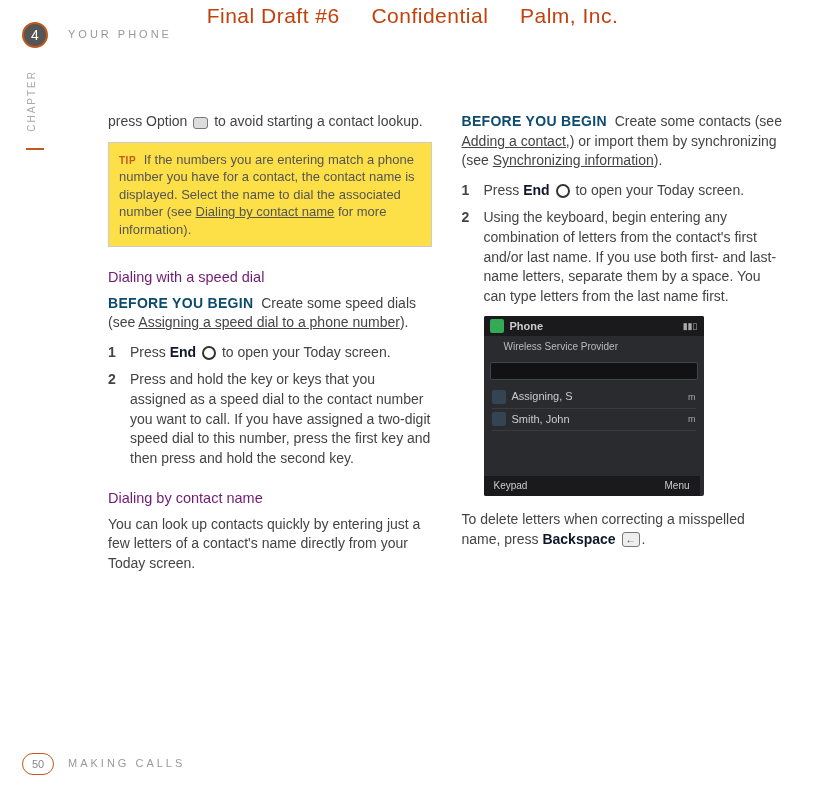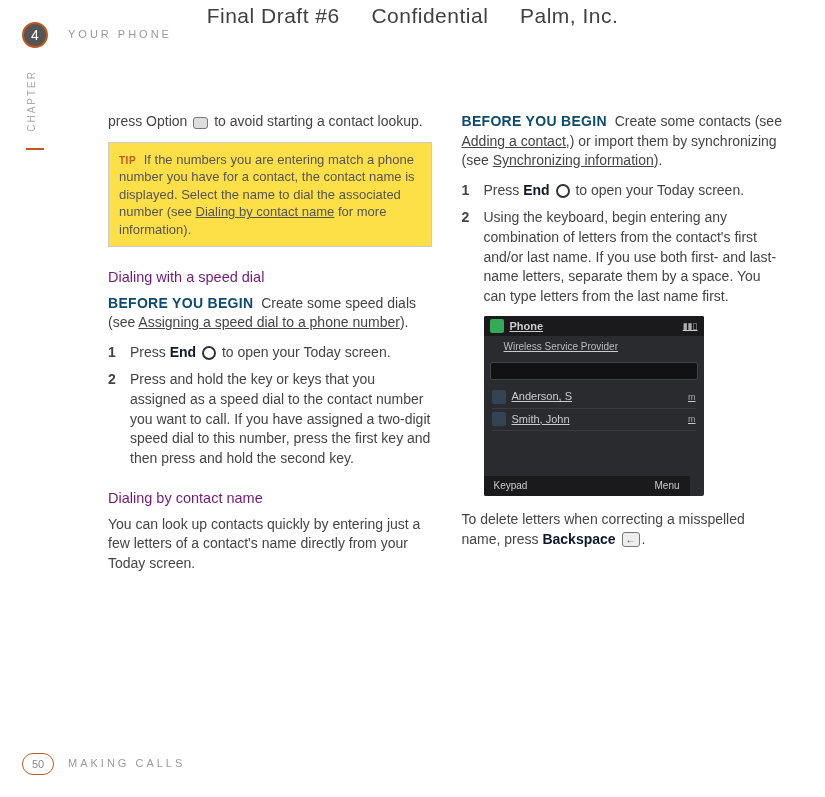--- a/index.html
+++ b/index.html
@@ -10,21 +10,21 @@
     background: #fff;
     color: #3a3a3a;
     position: relative;
     overflow: hidden;
   }
   .top-header {
     position: absolute;
     top: 4px; left: 0; right: 0;
     text-align: center;
     font-size: 21px;
-    color: #404040;
+    color: #c2410c;
     font-weight: 400;
     letter-spacing: 0.5px;
   }
   .chapter-badge {
     position: absolute;
     top: 22px; left: 22px;
     width: 26px; height: 26px;
     border-radius: 50%;
     background: #555;
     color: #fff;
@@ -110,40 +110,39 @@
   ol.steps li .body { flex: 1; }
   .phone-shot {
     width: 220px; height: 180px;
     background: #2a2b2f;
     border-radius: 2px;
     margin: 10px 0 14px 22px;
     position: relative;
     overflow: hidden;
     color: #ccc;
     font-size: 11px;
-    text-decoration: underline;
   }
   .ps-top {
     height: 20px; background: #1a1a1d;
     display: flex; align-items: center;
     padding: 0 6px; gap: 6px;
   }
   .ps-flag { width:14px; height:14px; background:#3a5; border-radius:2px; display:inline-block;}
   .ps-title { font-weight: bold; font-size: 11px; }
   .ps-sig { margin-left:auto; font-size:9px; color:#aaa;}
   .ps-sp { padding: 4px 20px; font-size: 10px; color:#bbb;}
   .ps-input {
     margin: 4px 6px; height: 18px; background:#121214; border:1px solid #444;
     border-radius:2px;
   }
   .ps-list { padding: 2px 8px;}
   .ps-row { display:flex; align-items:center; padding:3px 0; border-bottom:1px solid #3a3a3f;}
   .ps-ico { width:14px; height:14px; background:#345; border-radius:2px; margin-right:6px; display:inline-block;}
   .ps-right { margin-left:auto; font-size:9px; color:#aaa;}
-  .ps-bottom { position:absolute; bottom:0; left:0; right:14px; height:20px; background:#1a1a1d; display:flex; justify-content:space-between; align-items:center; padding:0 10px; font-size:10px;}
+  .ps-bottom { position:absolute; bottom:0; left:0; right:4px; height:20px; background:#1a1a1d; display:flex; justify-content:space-between; align-items:center; padding:0 10px; font-size:10px;}
   .footer-badge {
     position: absolute;
     bottom: 22px; left: 22px;
     width: 32px; height: 22px;
     border: 1.5px solid #c2581f;
     border-radius: 12px;
     color: #888;
     font-size: 11px;
     display: flex; align-items: center; justify-content: center;
   }
@@ -238,21 +237,21 @@
       <div class="ps-top">
         <span class="ps-flag"></span>
         <span class="ps-title">Phone</span>
         <span class="ps-sig">▮▮▯</span>
       </div>
       <div class="ps-sp">Wireless Service Provider</div>
       <div class="ps-input"></div>
       <div class="ps-list">
         <div class="ps-row">
           <span class="ps-ico"></span>
-          <span>Anderson, S</span>
+          <span>Assigning, S</span>
           <span class="ps-right">m</span>
         </div>
         <div class="ps-row">
           <span class="ps-ico"></span>
           <span>Smith, John</span>
           <span class="ps-right">m</span>
         </div>
       </div>
       <div class="ps-bottom">
         <span>Keypad</span>

